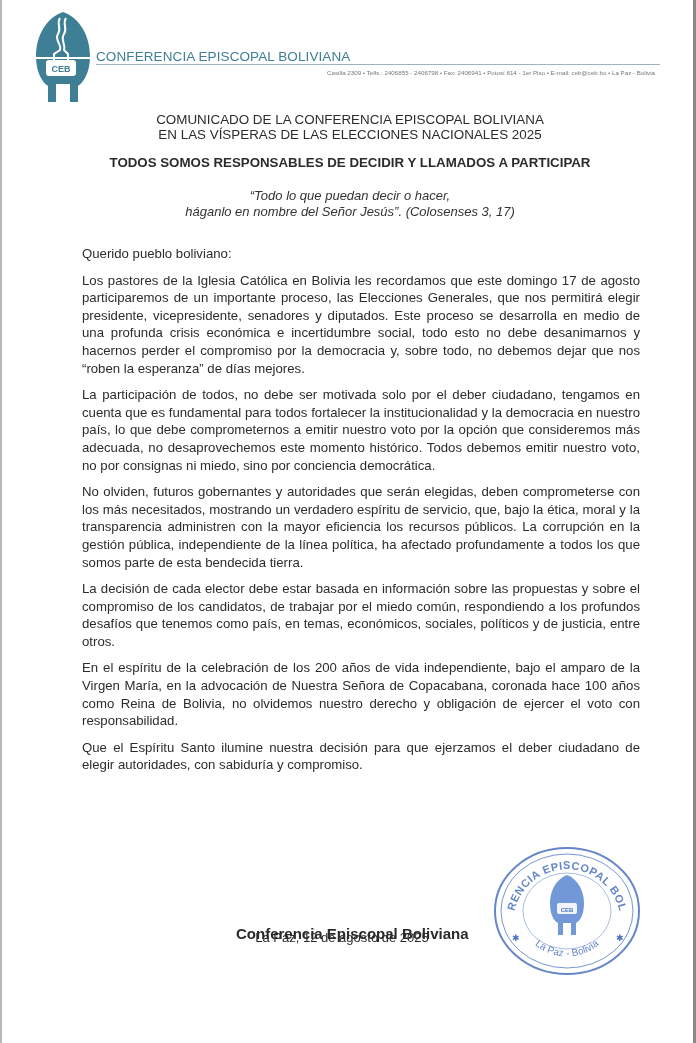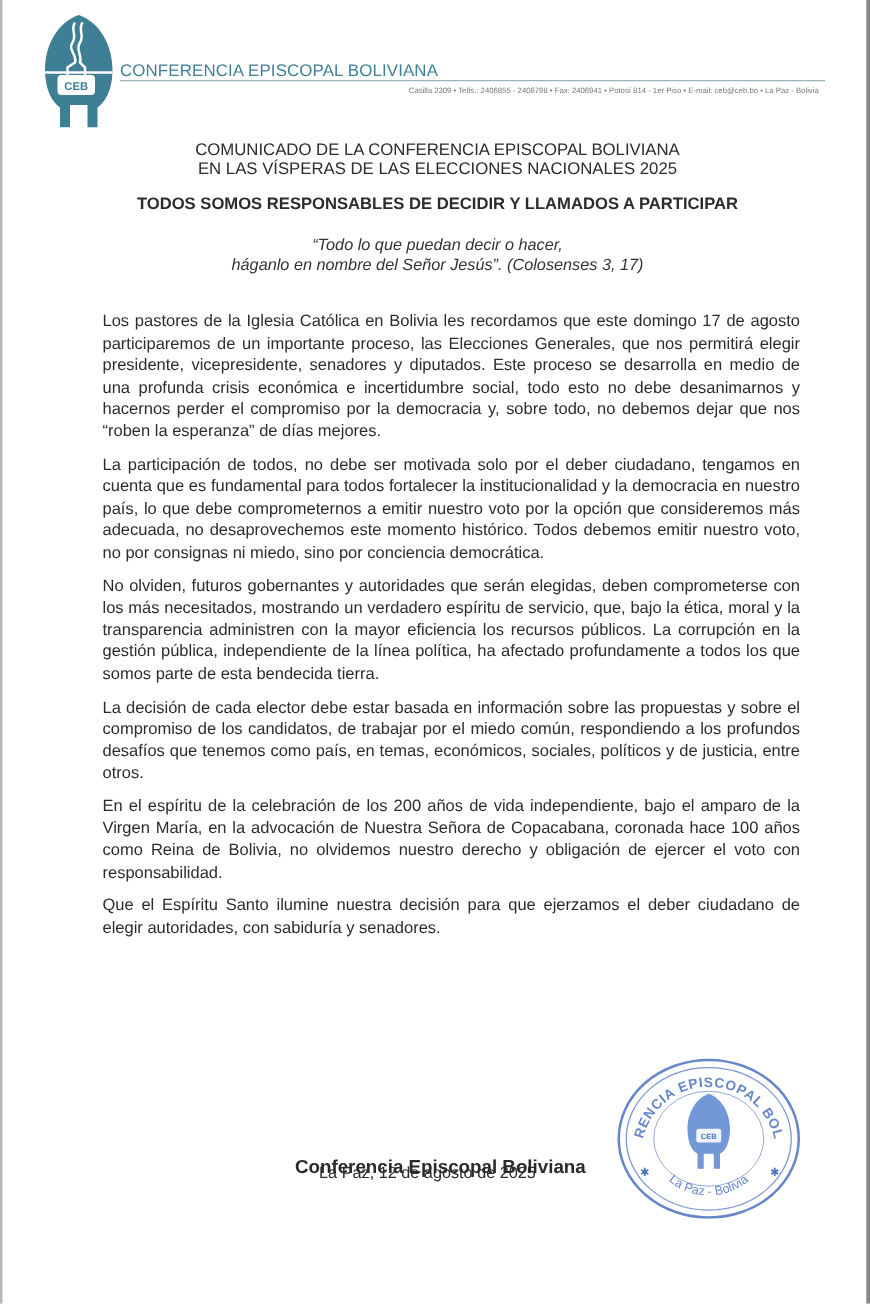--- a/index.html
+++ b/index.html
@@ -49,26 +49,27 @@
   <div class="header-rule"></div>
   <div class="contact">Casilla 2309 • Telfs.: 2406855 - 2406798 • Fax: 2406941 • Potosí 814 - 1er Piso • E-mail: ceb@ceb.bo • La Paz - Bolivia</div>
 
   <div class="title title1">COMUNICADO DE LA CONFERENCIA EPISCOPAL BOLIVIANA</div>
   <div class="title title2">EN LAS VÍSPERAS DE LAS ELECCIONES NACIONALES 2025</div>
   <div class="subtitle">TODOS SOMOS RESPONSABLES DE DECIDIR Y LLAMADOS A PARTICIPAR</div>
   <div class="quote quote1">“Todo lo que puedan decir o hacer,</div>
   <div class="quote quote2">háganlo en nombre del Señor Jesús”. (Colosenses 3, 17)</div>
 
   <div class="body">
+    <p class="salutation">Querido pueblo boliviano:</p>
     <p class="para">Los pastores de la Iglesia Católica en Bolivia les recordamos que este domingo 17 de agosto participaremos de un importante proceso, las Elecciones Generales, que nos permitirá elegir presidente, vicepresidente, senadores y diputados. Este proceso se desarrolla en medio de una profunda crisis económica e incertidumbre social, todo esto no debe desanimarnos y hacernos perder el compromiso por la democracia y, sobre todo, no debemos dejar que nos “roben la esperanza” de días mejores.</p>
     <p class="para">La participación de todos, no debe ser motivada solo por el deber ciudadano, tengamos en cuenta que es fundamental para todos fortalecer la institucionalidad y la democracia en nuestro país, lo que debe comprometernos a emitir nuestro voto por la opción que consideremos más adecuada, no desaprovechemos este momento histórico. Todos debemos emitir nuestro voto, no por consignas ni miedo, sino por conciencia democrática.</p>
     <p class="para">No olviden, futuros gobernantes y autoridades que serán elegidas, deben comprometerse con los más necesitados, mostrando un verdadero espíritu de servicio, que, bajo la ética, moral y la transparencia administren con la mayor eficiencia los recursos públicos. La corrupción en la gestión pública, independiente de la línea política, ha afectado profundamente a todos los que somos parte de esta bendecida tierra.</p>
     <p class="para">La decisión de cada elector debe estar basada en información sobre las propuestas y sobre el compromiso de los candidatos, de trabajar por el miedo común, respondiendo a los profundos desafíos que tenemos como país, en temas, económicos, sociales, políticos y de justicia, entre otros.</p>
     <p class="para">En el espíritu de la celebración de los 200 años de vida independiente, bajo el amparo de la Virgen María, en la advocación de Nuestra Señora de Copacabana, coronada hace 100 años como Reina de Bolivia, no olvidemos nuestro derecho y obligación de ejercer el voto con responsabilidad.</p>
-    <p class="para">Que el Espíritu Santo ilumine nuestra decisión para que ejerzamos el deber ciudadano de elegir autoridades, con sabiduría y senadores.</p>
+    <p class="para">Que el Espíritu Santo ilumine nuestra decisión para que ejerzamos el deber ciudadano de elegir autoridades, con sabiduría y compromiso.</p>
   </div>
 
   <div class="place-date">La Paz, 12 de agosto de 2025</div>
   <div class="signature">Conferencia Episcopal Boliviana</div>
 
   <svg class="seal" viewBox="0 0 150 132">
     <defs>
       <path id="sealTop" d="M 22 70 A 54 54 0 0 1 128 70"></path>
       <path id="sealBottom" d="M 34 92 A 50 50 0 0 0 116 92"></path>
     </defs>

